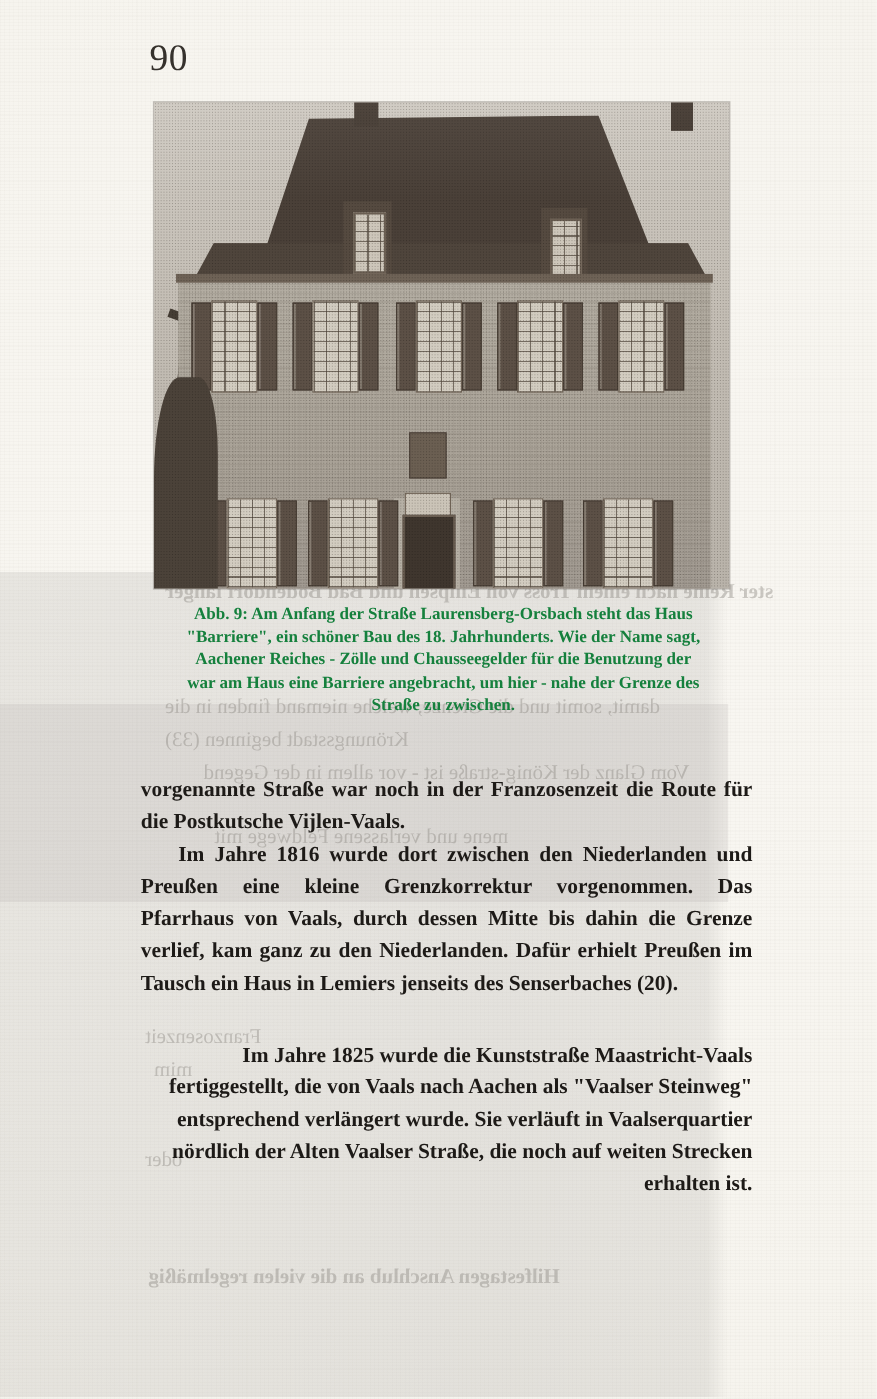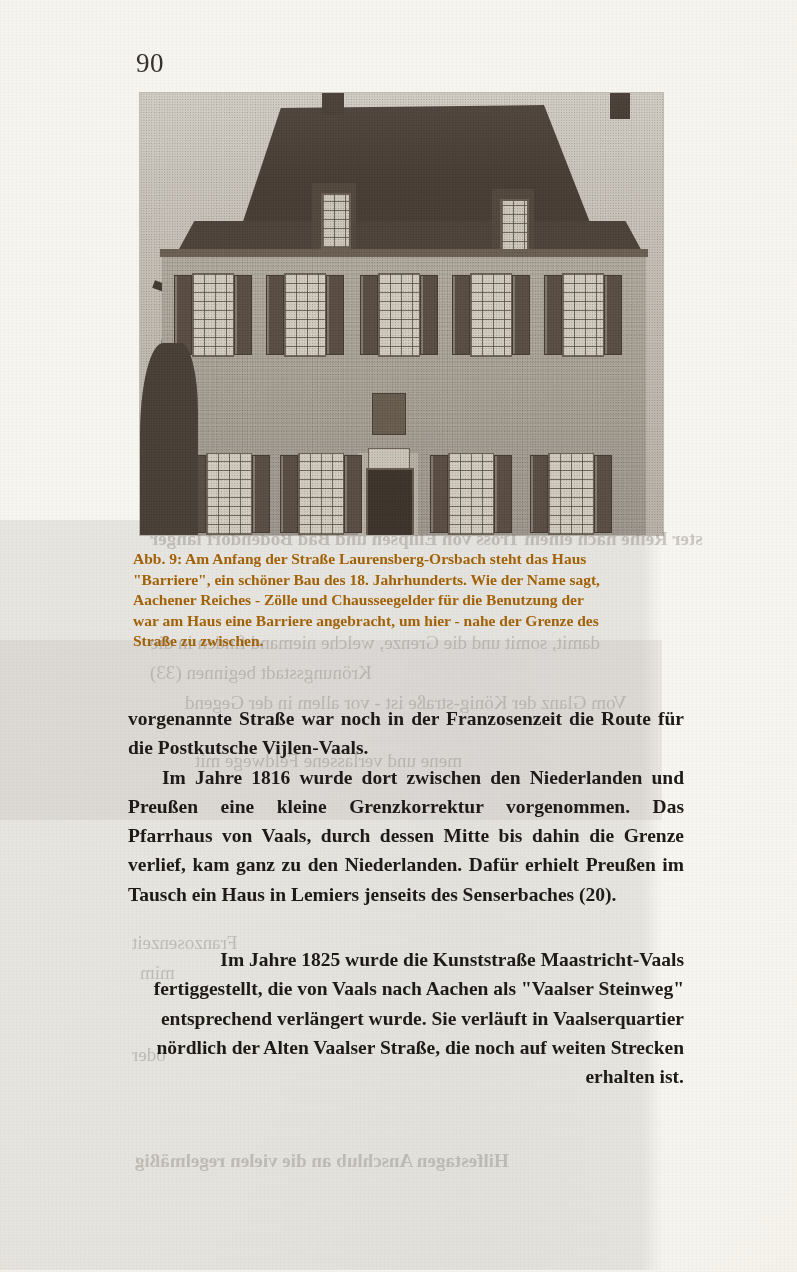--- a/index.html
+++ b/index.html
@@ -29,22 +29,22 @@
     pointer-events:none;
   }
   #scanband2{
     position:absolute;left:0;top:640px;width:662px;height:180px;
     background:rgba(160,158,154,.16);
     pointer-events:none;
   }
 
   
   #pageno{
-    position:absolute;left:136px;top:48px;
-    font-size:27px;color:#35312c;letter-spacing:.5px;
+    position:absolute;left:136px;top:35px;
+    font-size:34px;color:#35312c;letter-spacing:.5px;
     font-family:"Liberation Serif", serif;
   }
 
   
   #photo{
     position:absolute;left:140px;top:93px;width:523px;height:442px;
     background:#b9b4ab;
     overflow:hidden;
     box-shadow:0 0 0 1px rgba(90,84,76,.35);
   }
@@ -100,23 +100,23 @@
     inset:0;
     background-image:radial-gradient(rgba(40,34,28,.30) 0.7px, transparent 0.8px);
     background-size:2.6px 2.6px;
     mix-blend-mode:multiply;
   }
   #photofade{inset:0;background:linear-gradient(180deg, rgba(245,242,236,.05) 0%, rgba(0,0,0,0) 20%);}
 
   
   #caption{
     position:absolute;left:133px;top:549px;width:540px;
-    text-align:left;
+    text-align:center;
     font-weight:bold;font-size:15.5px;line-height:20.5px;
-    color:#a16207;
+    color:#15803d;
     font-family:"Liberation Serif", serif;
   }
 
   
   #body{
     position:absolute;left:128px;top:704px;width:556px;
     font-size:19.5px;line-height:29.3px;color:#1d1a17;
     font-family:"Liberation Serif", serif;
   }
   #body p{margin:0;text-align:justify;font-weight:bold;}

